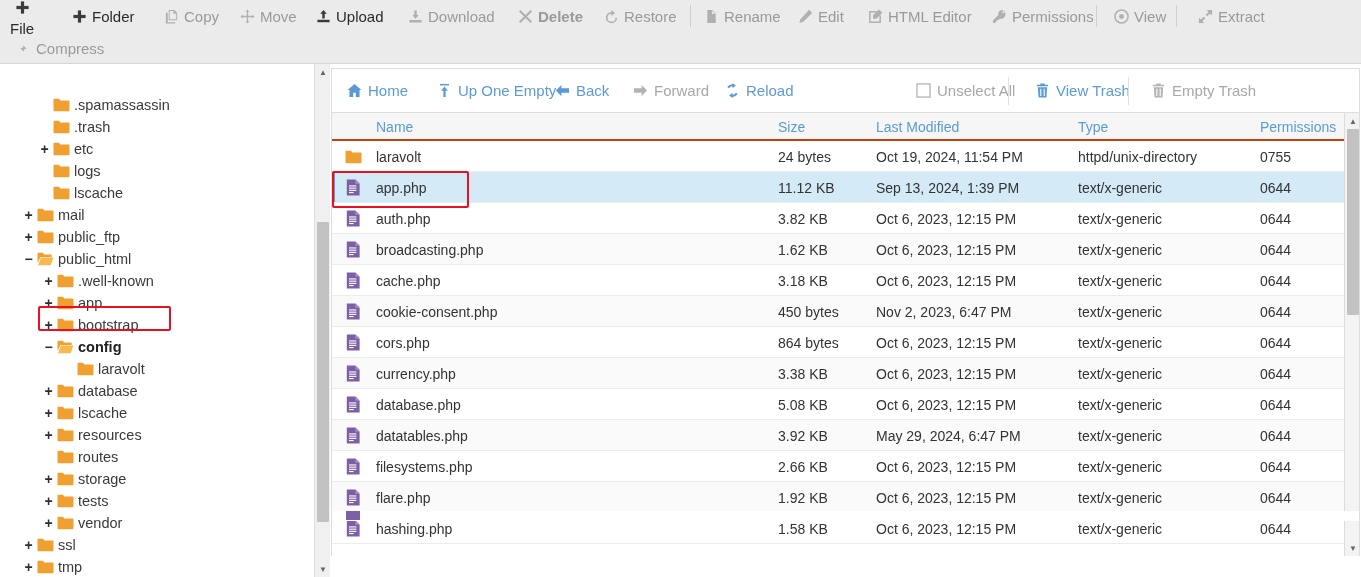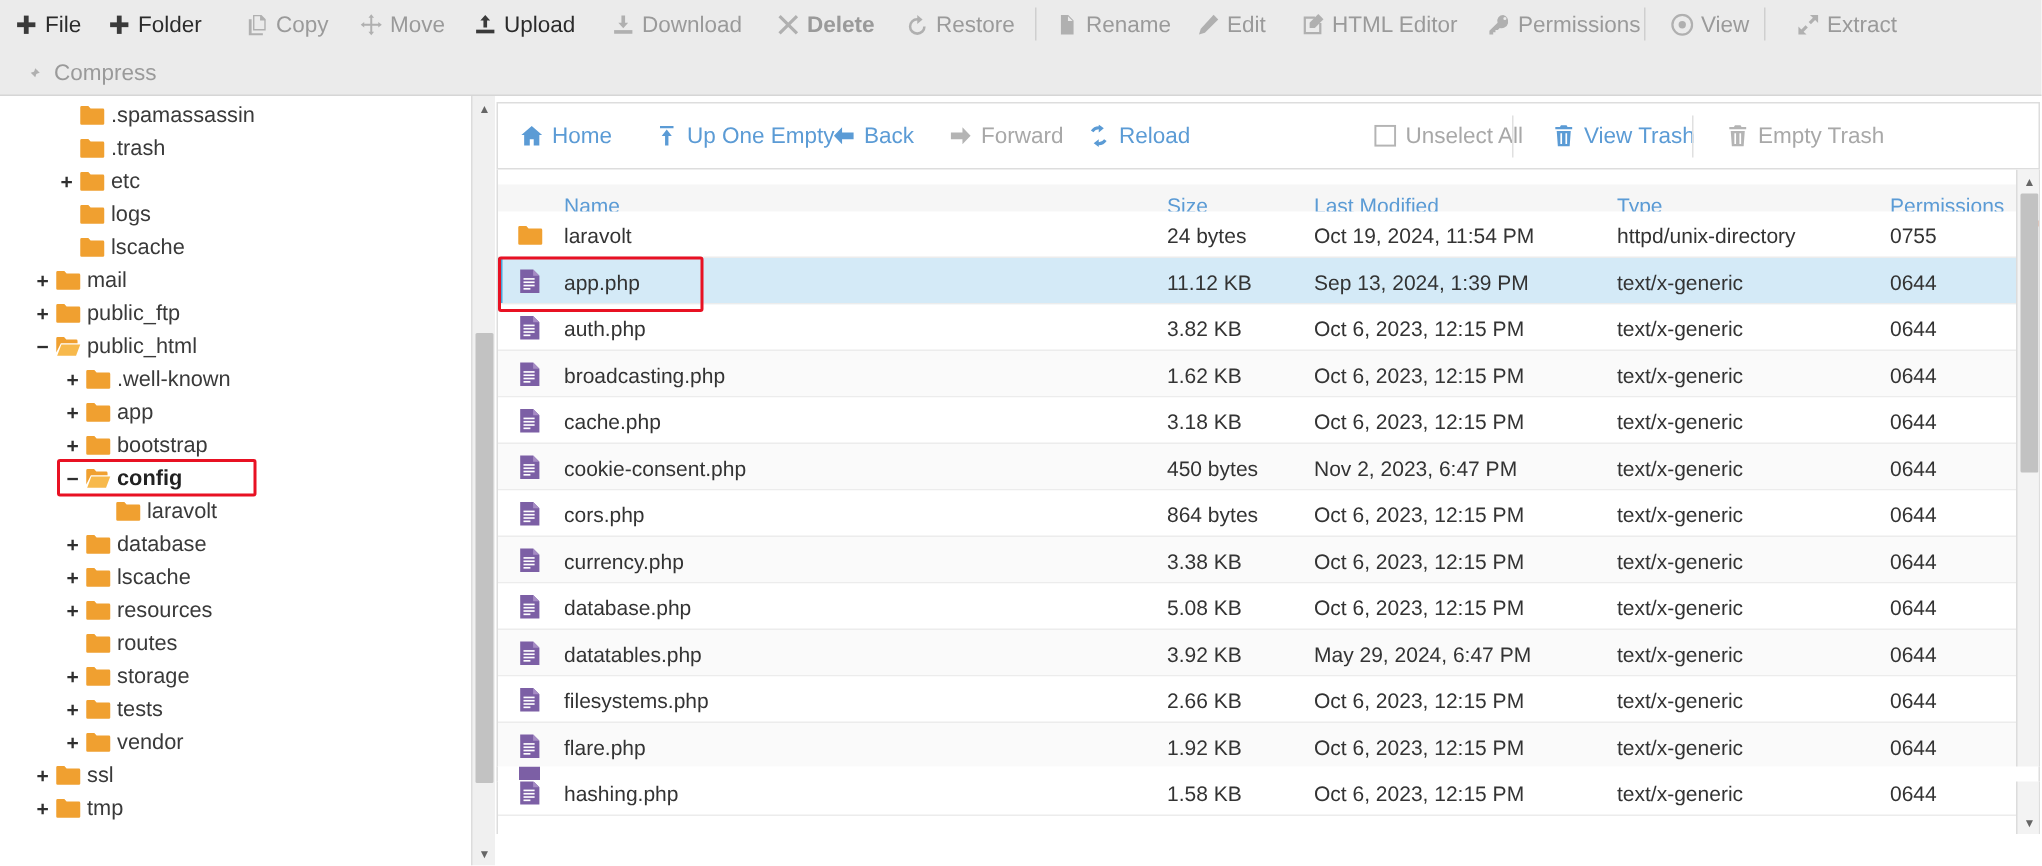--- a/index.html
+++ b/index.html
@@ -115,23 +115,23 @@
 
   
   #tablewrap {
     position: absolute; left: 0; top: 45px;
     width: 1029px; height: 443px;
     border-left: 1px solid #dddddd;
     border-right: 1px solid #dddddd;
     overflow: hidden;
   }
   #thead {
-    position: absolute; left: 0; top: 10px; width: 1028px; height: 28px;
+    position: absolute; left: 0; top: 0; width: 1028px; height: 28px;
     background: #f6f6f6;
-    border-bottom: 4px solid #c2410c;
+    border-bottom: 2px solid #c2410c;
   }
   #thead .th {
     position: absolute; top: 0; height: 28px;
     display: flex; align-items: center;
     font-size: 14px; color: #5b9bd5;
   }
   #tbody {
     position: absolute; left: 0; top: 28px;
     width: 1012px; height: 415px;
   }
@@ -163,21 +163,21 @@
     width: 1029px; height: 10px;
     border-left: 1px solid #ddd; border-right: 1px solid #ddd;
     background: #fff; overflow: hidden;
   }
 </style>
 </head>
 <body>
 
 <div id="toolbar">
   <div class="tb-row r1" id="tb-row1">
-      <div class="tb-item enabled" style="left: 8px;">
+      <div class="tb-item enabled" style="left: 8px; flex-direction: column;">
         <span class="ico">
           <svg width="15" height="15" viewBox="0 0 16 16" fill="#3a3a3a">
             <rect x="6.3" y="1.5" width="3.4" height="13"></rect>
             <rect x="1.5" y="6.3" width="13" height="3.4"></rect>
           </svg>
         </span>
         <span>File</span>
       </div>
       <div class="tb-item enabled" style="left: 70px;">
         <span class="ico">
@@ -302,21 +302,21 @@
             <path d="M1.4 14.6 6.4 9.6 4.8 8 9.6 6.4 8 11.2 6.4 9.6 1.4 14.6z"></path>
           </svg>
         </span>
         <span>Compress</span>
       </div>
     </div>
 </div>
 
 <div id="leftpane">
   <div id="tree">
-      <div class="tnode" style="padding-left: 38px;">
+      <div class="tnode" style="padding-left: 38px; margin-top: 28px;">
         <span class="tog"></span>
         <span class="fld">
           <svg width="17" height="14" viewBox="0 0 17 14">
             <path d="M0.5 1.6A0.9 0.9 0 0 1 1.4 0.7h4.5l1.5 1.7h8.2a0.9 0.9 0 0 1 0.9 0.9v9a0.9 0.9 0 0 1-0.9 0.9H1.4a0.9 0.9 0 0 1-0.9-0.9V1.6z" fill="#f0a030"></path>
           </svg>
         </span>
         <span class="lbl">.spamassassin</span>
       </div>
       <div class="tnode" style="padding-left: 38px;">
         <span class="tog"></span>

